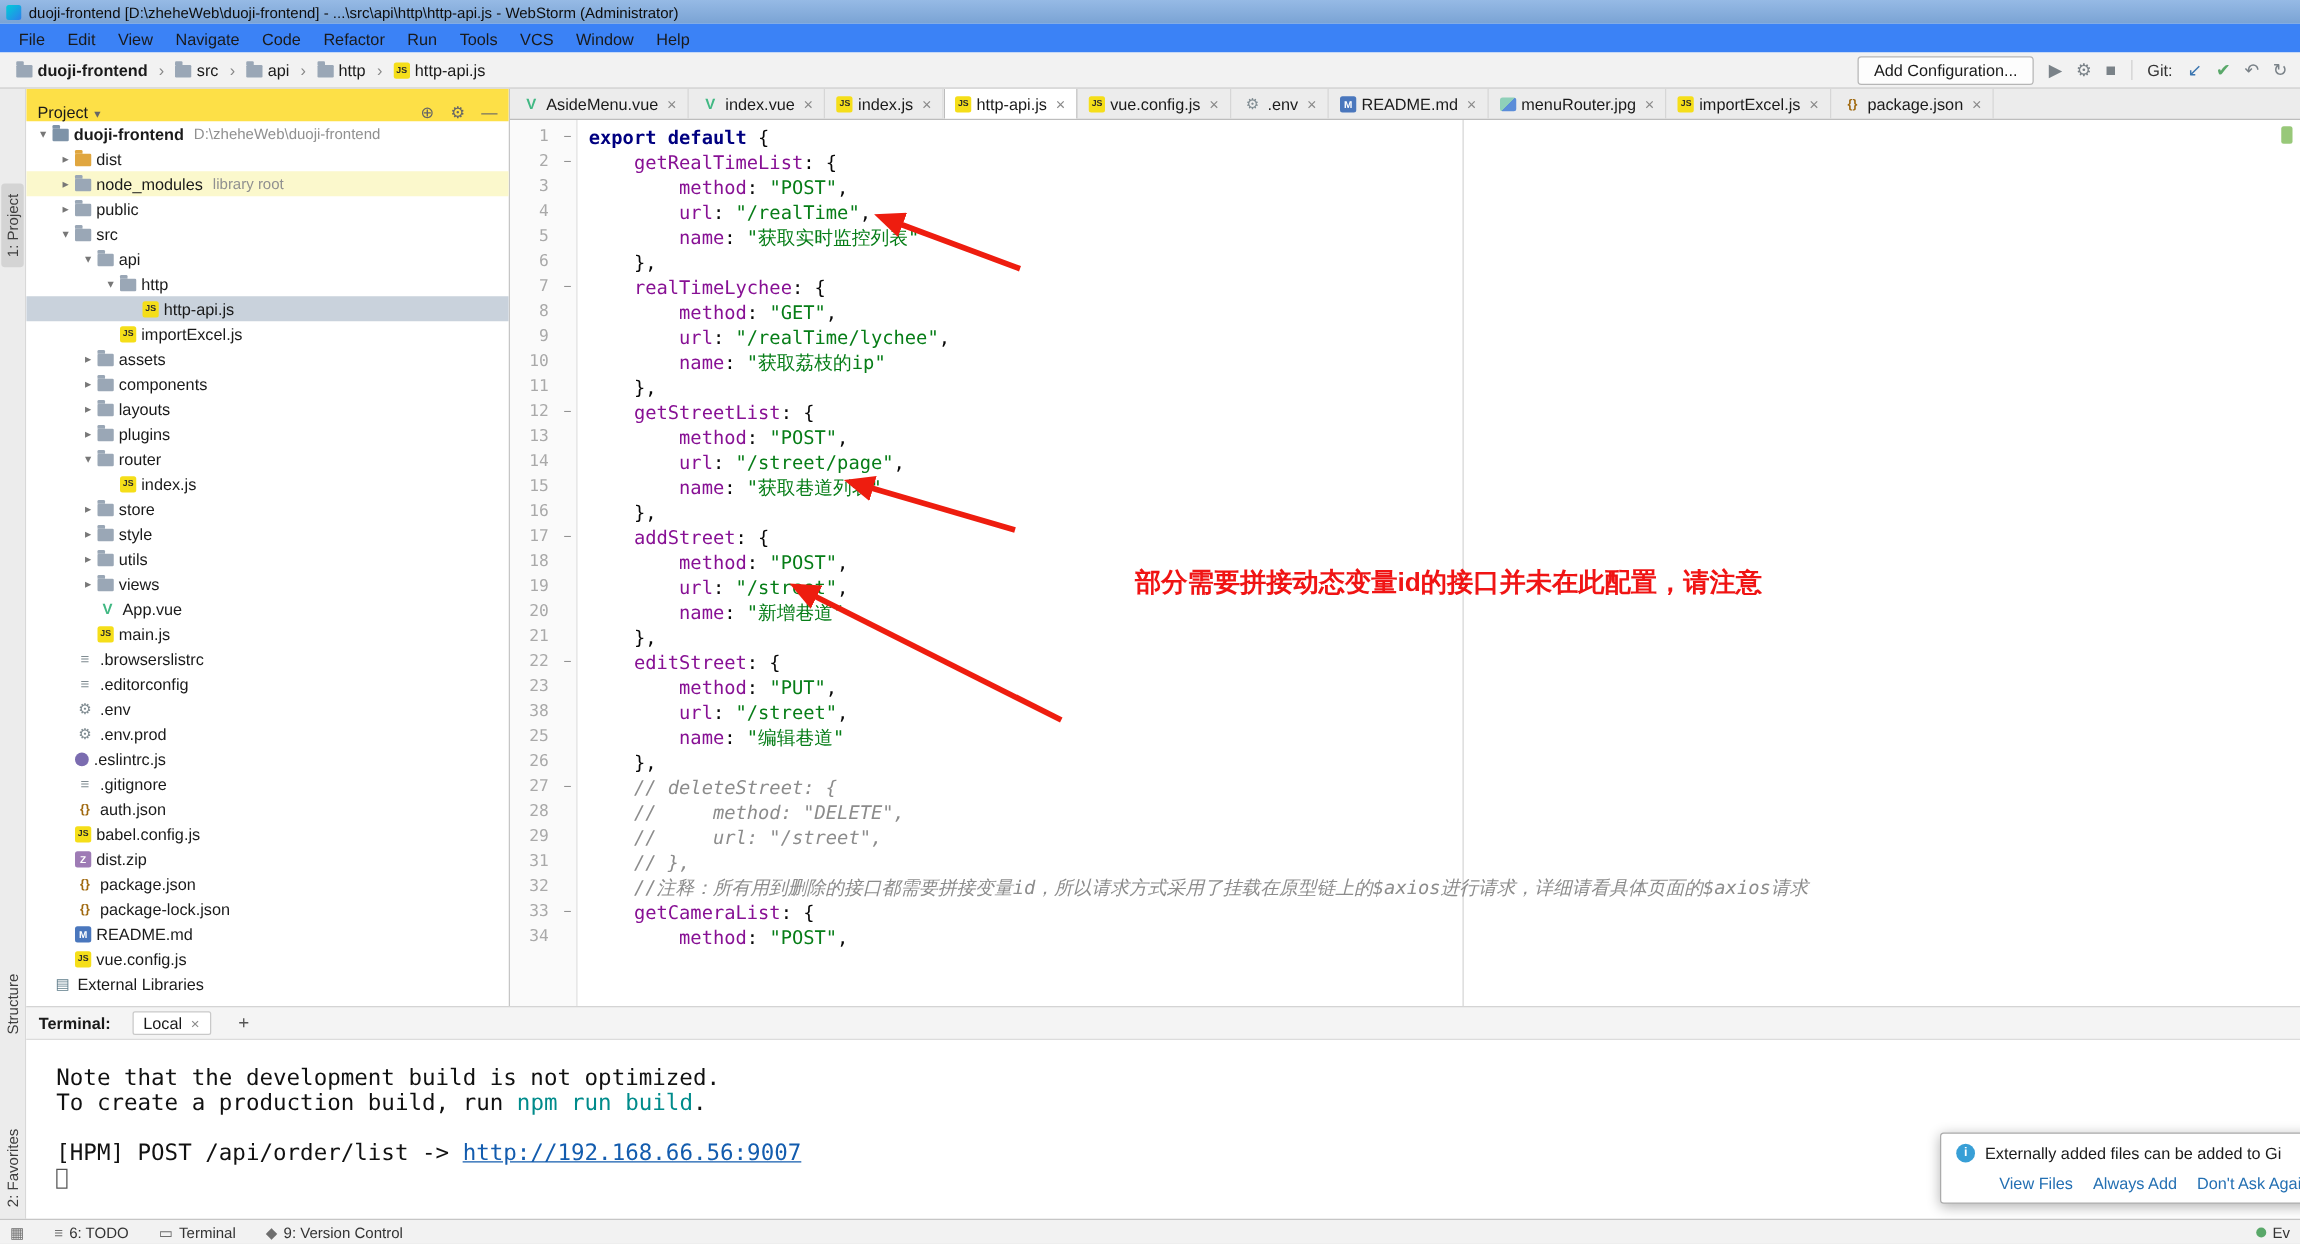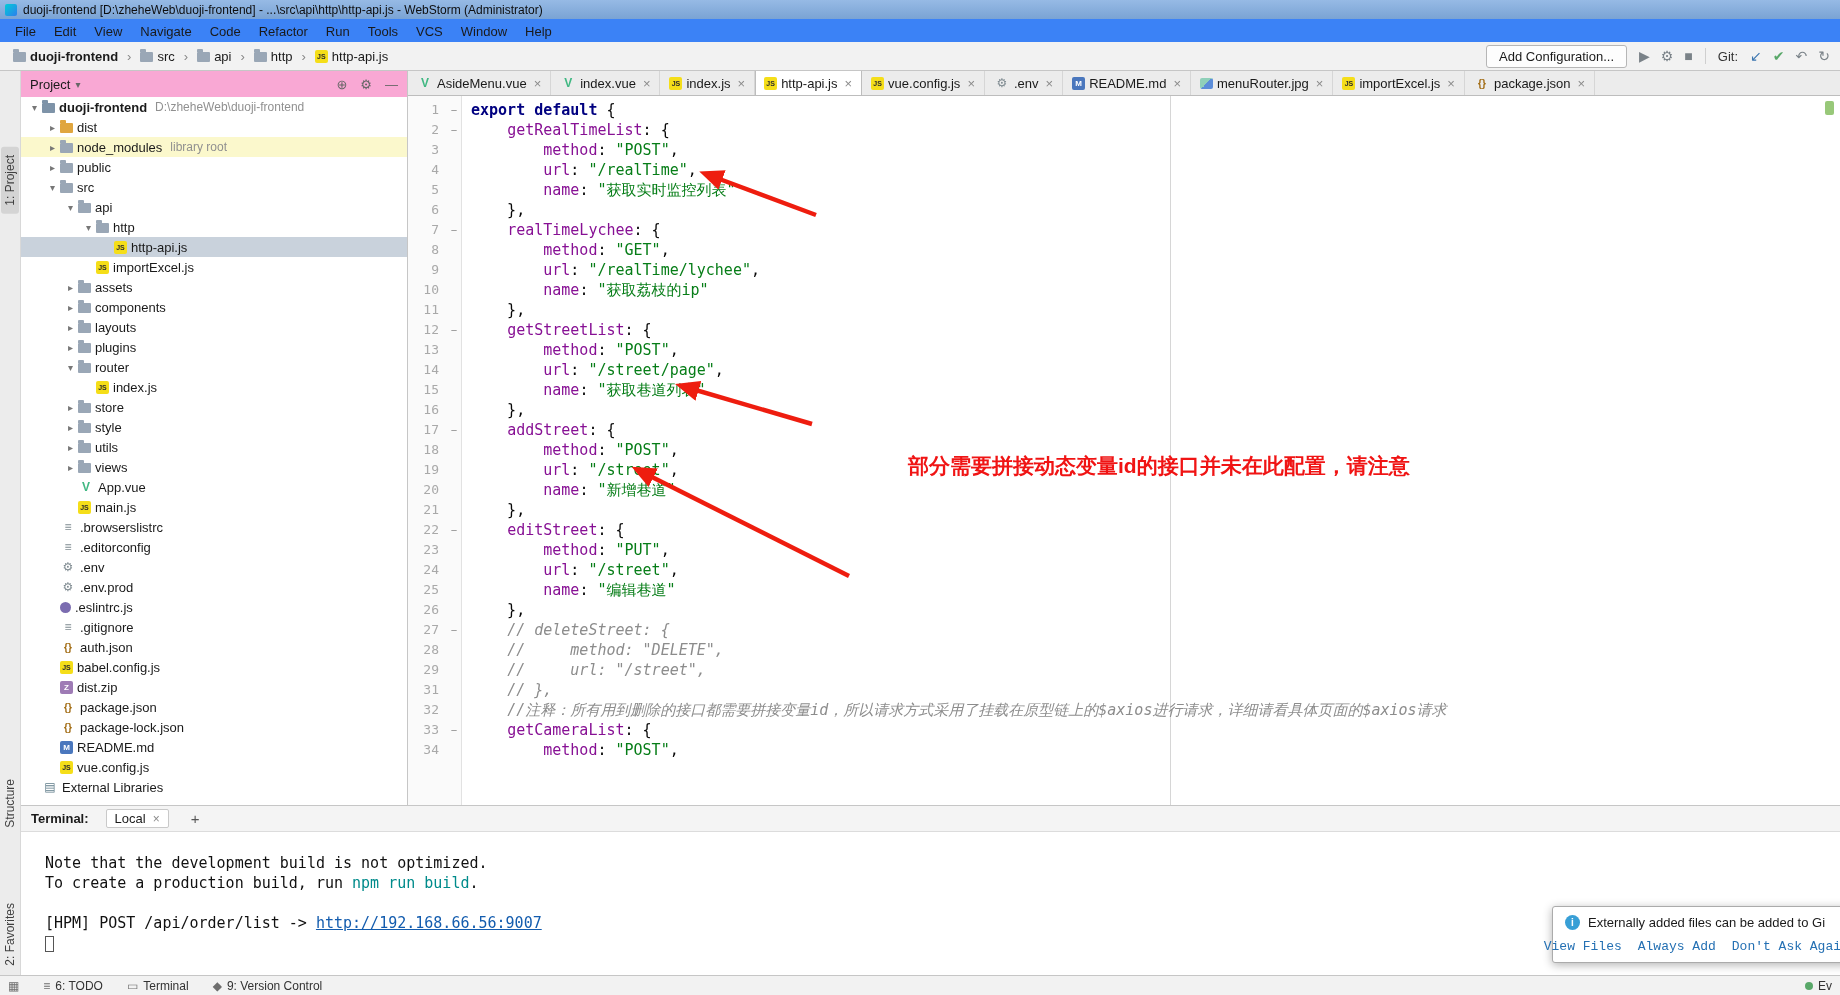--- a/index.html
+++ b/index.html
@@ -29,21 +29,21 @@
 
 .left-strip{position:absolute;left:0;top:71px;width:21px;bottom:20px;background:#ECECEC;border-right:1px solid #D8D8D8;}
 .strip-label{position:absolute;left:1px;writing-mode:vertical-rl;transform:rotate(180deg);font-size:12px;color:#3F3F3F;padding:8px 2px;border-radius:3px;white-space:nowrap;cursor:default;}
 .strip-label.active{background:#D4D4D4;}
 #strip-project{top:76px;}
 #strip-structure{top:700px;}
 #strip-favorites{top:824px;}
 
 
 .project-panel{position:absolute;left:21px;top:71px;width:387px;height:734px;background:#FFF;border-right:1px solid #C6C6C6;overflow:hidden;}
-.panel-header{height:26px;display:flex;align-items:center;padding:0 9px;gap:5px;font-size:13px;background:#f9a8d4;}
+.panel-header{height:26px;display:flex;align-items:flex-end;padding:0 9px;gap:5px;font-size:13px;background:#fde047;}
 .dd{color:#666;font-size:10px;}
 .hdr-icons{margin-left:auto;display:flex;gap:13px;color:#666;font-size:13px;}
 .project-tree{position:relative;}
 .tree-row{display:flex;align-items:center;height:20px;font-size:13px;white-space:nowrap;cursor:default;}
 .tree-row.selected{background:#C9D2DC;}
 .tree-row.highlighted{background:#FBF8CC;}
 .chev{width:15px;text-align:center;color:#777;font-size:10px;flex:none;}
 .tree-label.bold{font-weight:bold;}
 .tree-sub{color:#909090;margin-left:8px;font-size:12px;}
 
@@ -84,41 +84,41 @@
 .sg-c{color:#8C8C8C;font-style:italic;}
 .inspection-marker{position:absolute;right:6px;top:5px;width:9px;height:14px;background:#76B64C;border-radius:2px;opacity:.75;}
 
 
 .terminal{position:absolute;left:21px;top:805px;right:0;bottom:20px;background:#fff;border-top:1px solid #C6C6C6;}
 .terminal-header{height:26px;background:#F4F4F4;border-bottom:1px solid #DCDCDC;display:flex;align-items:center;padding:0 10px;gap:17px;font-size:13px;}
 .terminal-title{font-weight:bold;}
 .terminal-tab{display:flex;align-items:center;gap:7px;background:#FFF;border:1px solid #C9C9C9;border-radius:2px;padding:1px 8px;}
 .t-close{color:#8A8A8A;font-size:12px;}
 .terminal-add{color:#555;font-size:15px;padding:0 5px;}
-.terminal-body{padding:21px 0 0 24px;font-family:"DejaVu Sans Mono",monospace;font-size:15px;color:#111;}
+.terminal-body{padding:21px 0 0 24px;font-family:"DejaVu Sans Mono",monospace;font-size:18px;color:#111;}
 .term-line{height:20px;line-height:20px;white-space:pre;}
 .term-cmd{color:#008B8B;}
 .term-link{color:#135CAE;text-decoration:underline;cursor:pointer;}
 .term-cursor{display:inline-block;width:9px;height:16px;border:1px solid #555;vertical-align:middle;}
 
 
 .status-bar{position:absolute;left:0;right:0;top:975px;height:20px;background:#F2F2F2;border-top:1px solid #C6C6C6;display:flex;align-items:center;padding:0 8px;font-size:12px;color:#333;overflow:hidden;}
 .sb-items{display:flex;gap:24px;align-items:center;}
 .sb-item{display:flex;align-items:center;gap:5px;}
 .sb-glyph{color:#6E6E6E;font-size:12px;}
 .sb-right{margin-left:auto;display:flex;align-items:center;gap:5px;}
 .sb-dot{width:8px;height:8px;border-radius:50%;background:#59A869;flex:none;}
 
 
 .notification{position:absolute;right:-14px;top:906px;width:302px;background:#FFF;border:1px solid #ABABAB;box-shadow:0 2px 10px rgba(0,0,0,.3);border-radius:3px;padding:8px 12px;z-index:60;}
 .notif-row1{display:flex;align-items:flex-start;gap:8px;font-size:13px;}
 .notif-icon{width:15px;height:15px;border-radius:50%;background:#389FD6;color:#fff;font-size:10px;font-weight:bold;display:flex;align-items:center;justify-content:center;flex:none;}
 .notif-text{white-space:nowrap;overflow:hidden;}
 .notif-links{display:flex;justify-content:flex-end;gap:16px;margin-top:9px;font-size:13px;color:#2470B3;}
-.notif-link{white-space:nowrap;cursor:pointer;font-family:Liberation Mono, monospace;}
+.notif-link{white-space:nowrap;cursor:pointer;}
 
 
 .annotation-text{position:absolute;left:908px;top:452px;font-size:21px;font-weight:bold;color:#F01414;z-index:50;white-space:nowrap;}
 .overlay{position:absolute;left:0;top:0;z-index:49;pointer-events:none;}
 </style>
 </head>
 <body>
 
 <div class="app" data-name="webstorm-window">
 
@@ -549,21 +549,21 @@
             <span class="ln" data-name="line-number">22</span>
             <span class="fold" data-name="fold-marker">−</span>
             <span class="code-text" data-name="code-text"><span class="sg-t" data-name="code-token">    </span><span class="sg-p" data-name="code-token">editStreet</span><span class="sg-t" data-name="code-token">: {</span></span>
           </div>
           <div class="code-line" data-name="code-line">
             <span class="ln" data-name="line-number">23</span>
             <span class="fold" data-name="fold-spacer"></span>
             <span class="code-text" data-name="code-text"><span class="sg-t" data-name="code-token">        </span><span class="sg-p" data-name="code-token">method</span><span class="sg-t" data-name="code-token">: </span><span class="sg-s" data-name="code-token">"PUT"</span><span class="sg-t" data-name="code-token">,</span></span>
           </div>
           <div class="code-line" data-name="code-line">
-            <span class="ln" data-name="line-number">24</span>
+            <span class="ln" data-name="line-number">38</span>
             <span class="fold" data-name="fold-spacer"></span>
             <span class="code-text" data-name="code-text"><span class="sg-t" data-name="code-token">        </span><span class="sg-p" data-name="code-token">url</span><span class="sg-t" data-name="code-token">: </span><span class="sg-s" data-name="code-token">"/street"</span><span class="sg-t" data-name="code-token">,</span></span>
           </div>
           <div class="code-line" data-name="code-line">
             <span class="ln" data-name="line-number">25</span>
             <span class="fold" data-name="fold-spacer"></span>
             <span class="code-text" data-name="code-text"><span class="sg-t" data-name="code-token">        </span><span class="sg-p" data-name="code-token">name</span><span class="sg-t" data-name="code-token">: </span><span class="sg-s" data-name="code-token">"编辑巷道"</span></span>
           </div>
           <div class="code-line" data-name="code-line">
             <span class="ln" data-name="line-number">26</span>

